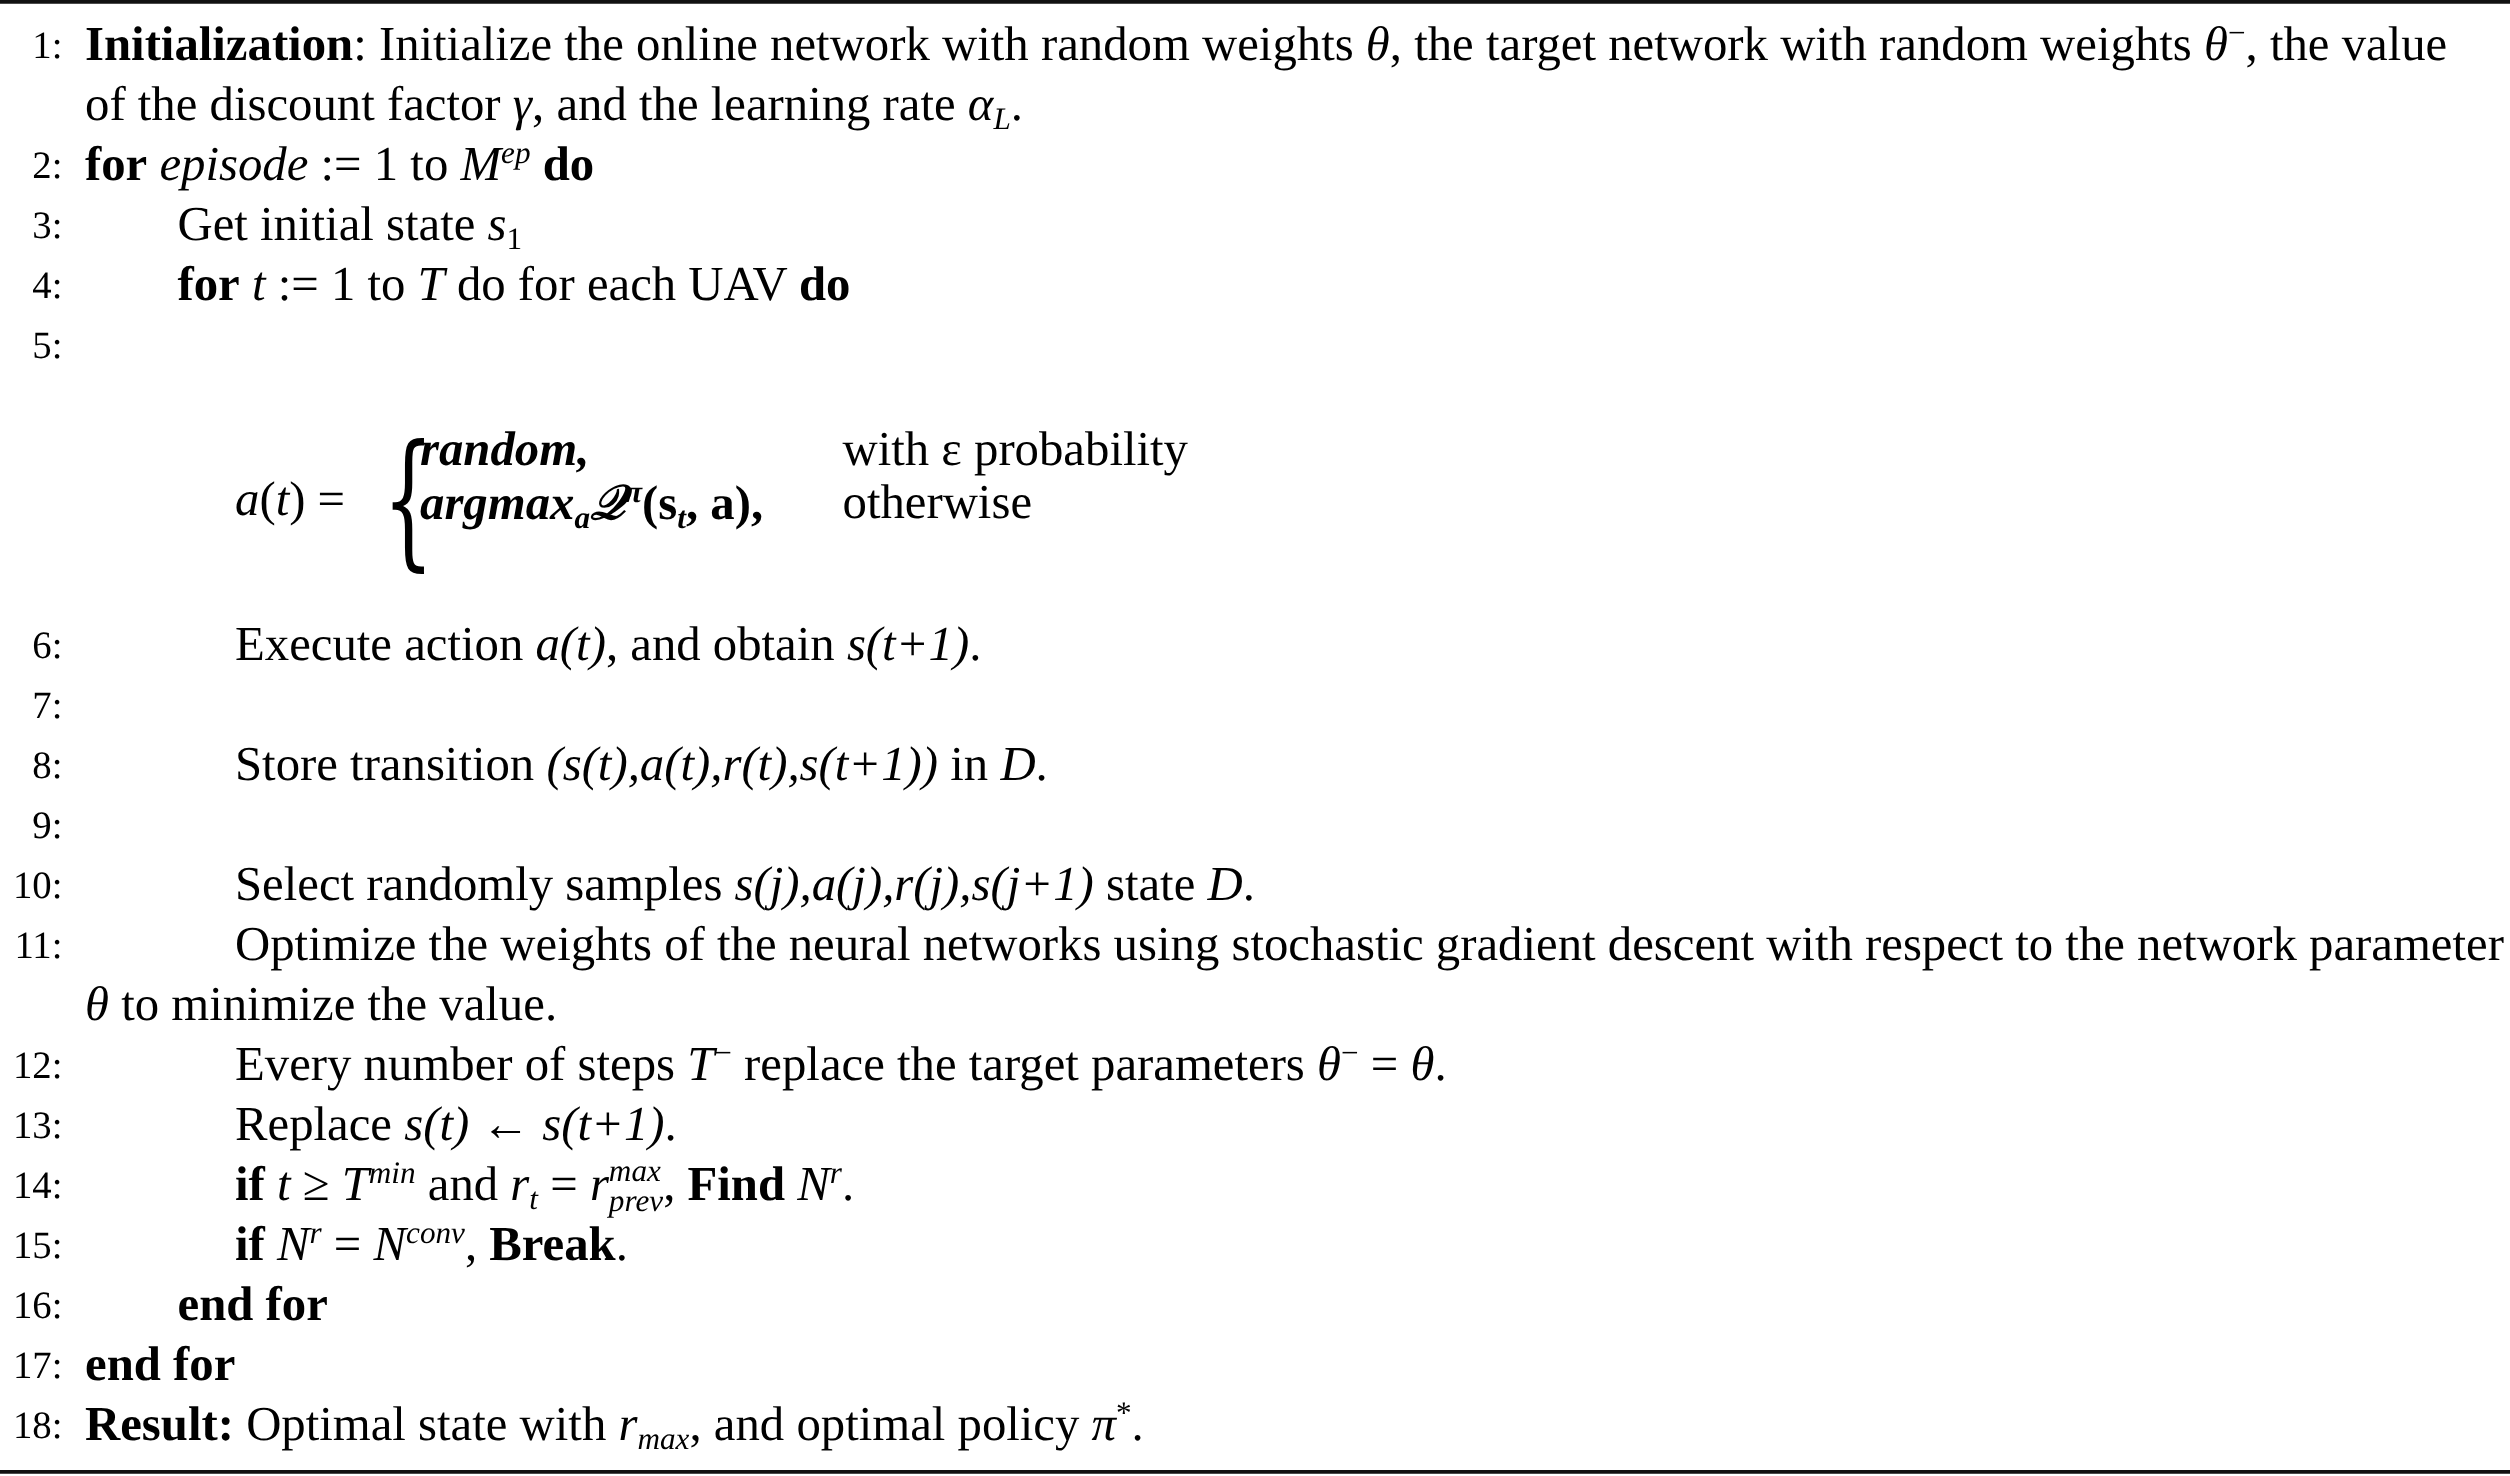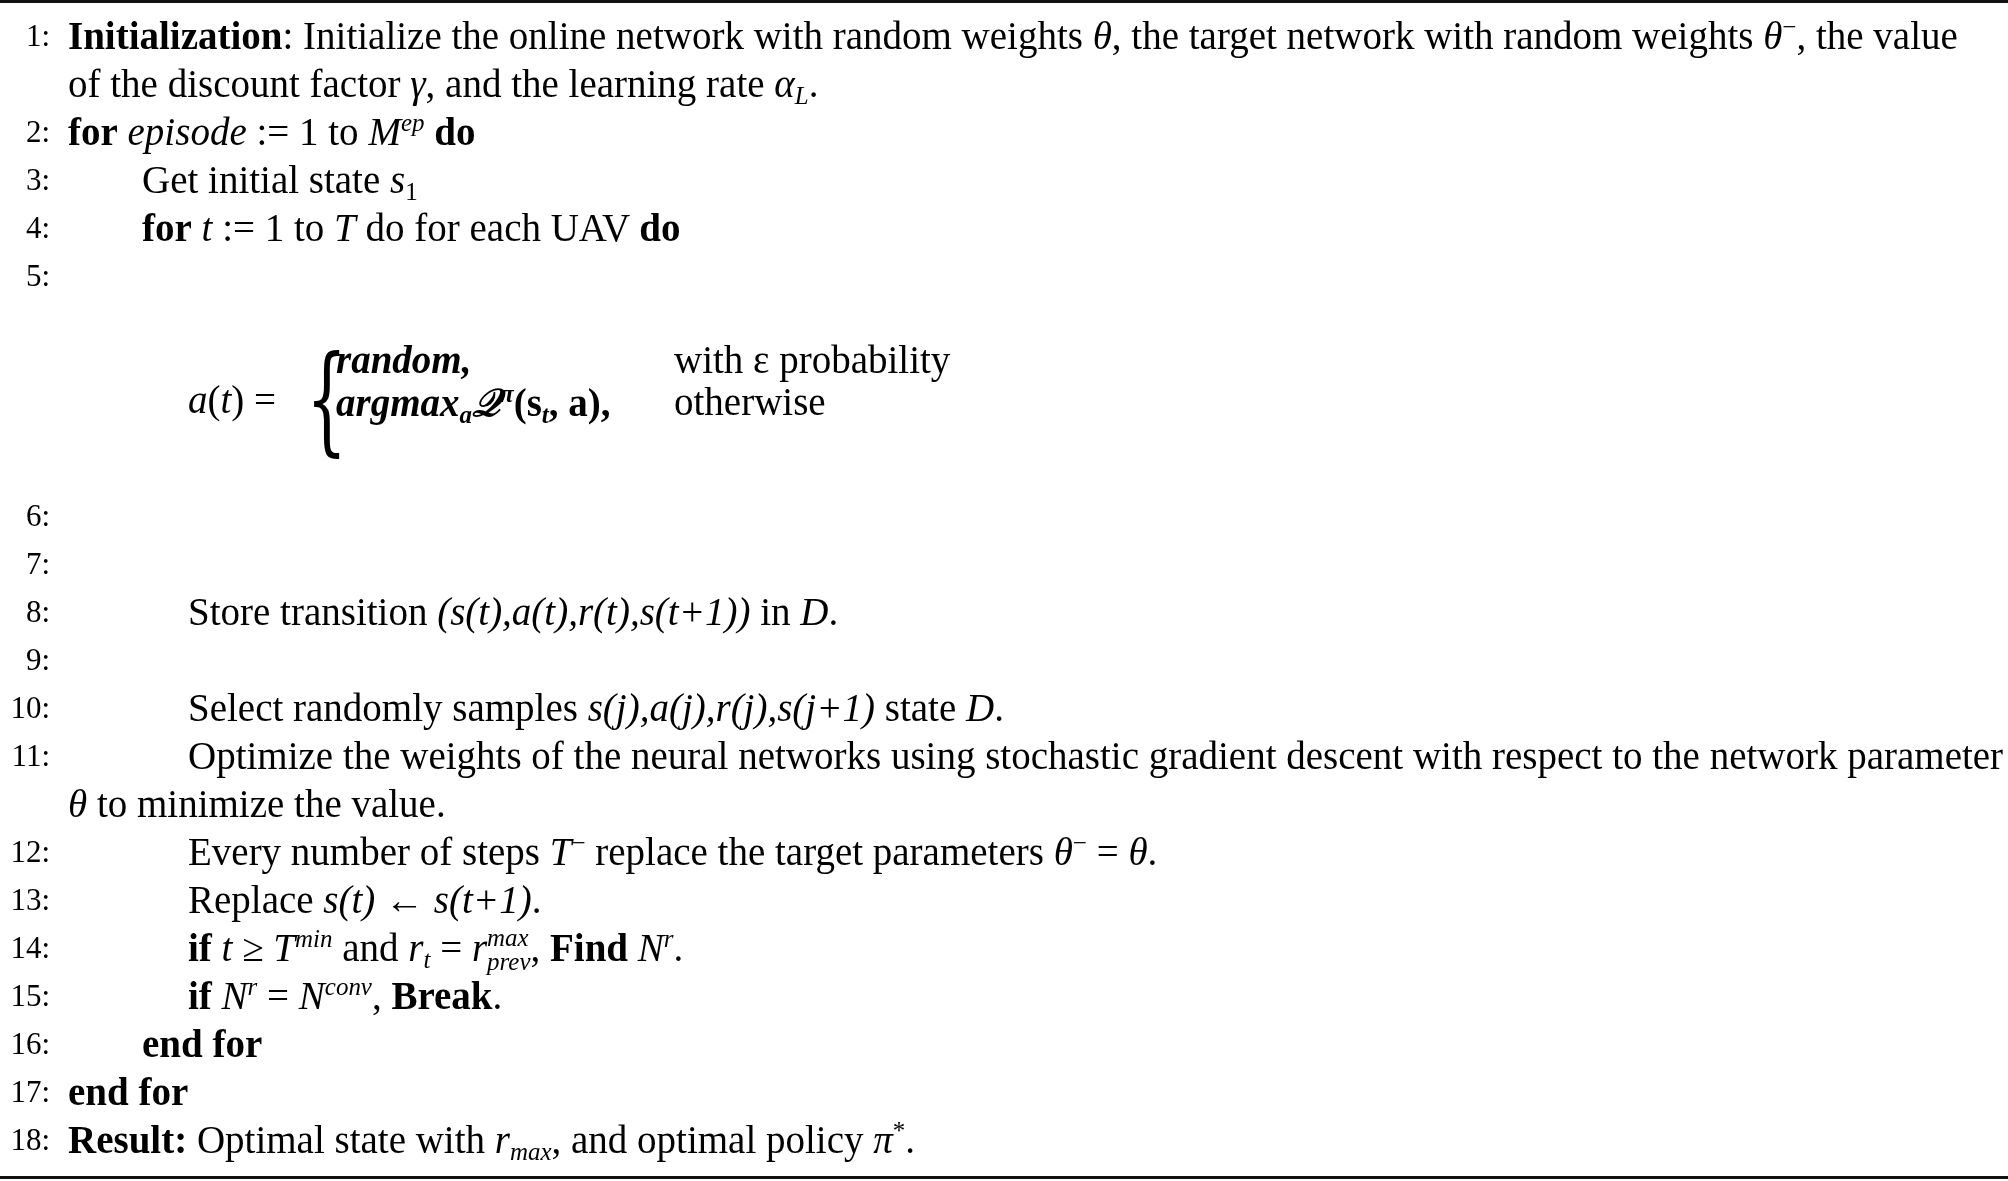--- a/index.html
+++ b/index.html
@@ -151,20 +151,21 @@
     <span class="eq-lhs"><i>a</i>(<i>t</i>) =</span>
     <span class="brace">{</span>
     <span class="case case-expr case1"><i>random,</i></span>
     <span class="case case-cond case1">with ε probability</span>
     <span class="case case-expr case2"><i>argmax</i><sub><i>a</i></sub><span class="cal">𝒬</span><sup><i>π</i></sup><span>(s</span><sub><i>t</i></sub><span>, a),</span></span>
     <span class="case case-cond case2">otherwise</span>
   </div>
 
   <div class="line" style="top:492px;">
     <span class="num">6:</span>
+    <span class="txt l2"><span>Execute action </span><i>a(t)</i><span>, and obtain </span><i>s(t+1)</i><span>.</span></span>
   </div>
 
   <div class="line" style="top:540px;">
     <span class="num">7:</span>
   </div>
 
   <div class="line" style="top:588px;">
     <span class="num">8:</span>
     <span class="txt l2"><span>Store transition </span><i>(s(t),a(t),r(t),s(t+1))</i><span> in </span><i>D</i><span>.</span></span>
   </div>

